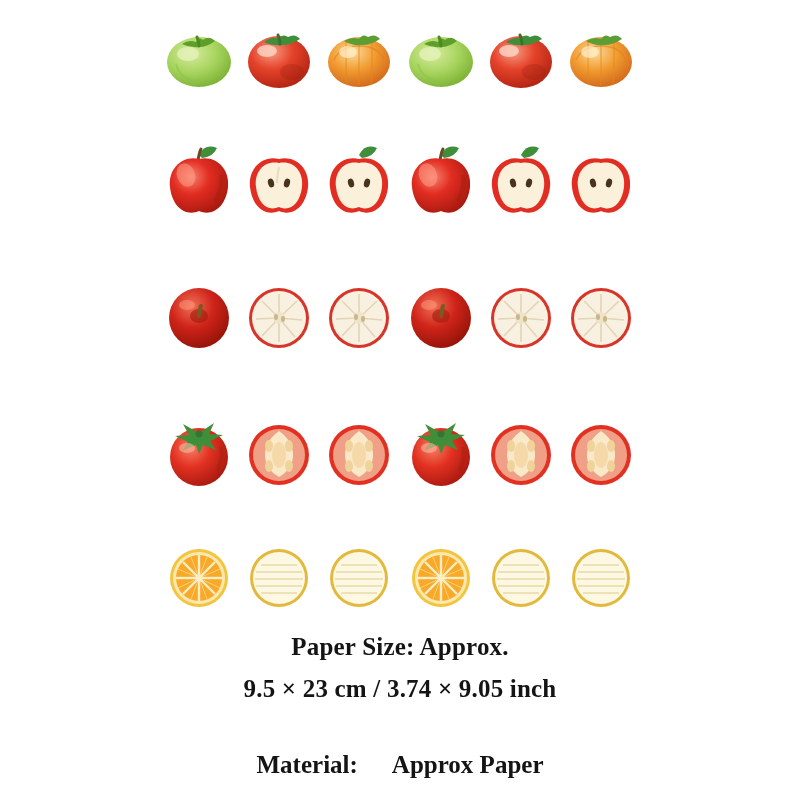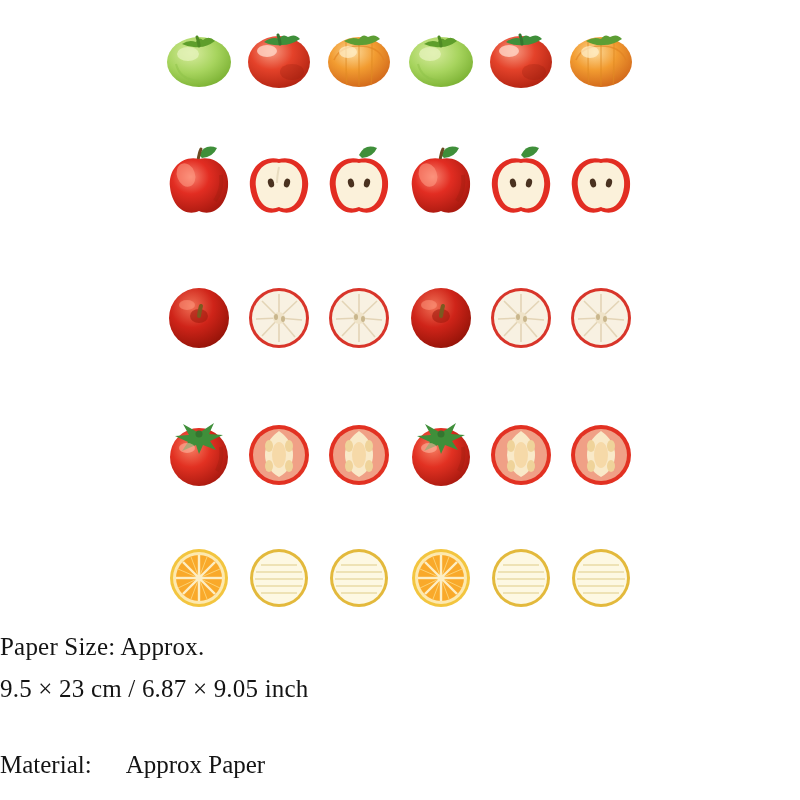--- a/index.html
+++ b/index.html
@@ -65,21 +65,23 @@
   .row-oranges { top: 538px; height: 80px; }
   .row-oranges .sticker { width: 78px; height: 76px; }
   .row-oranges .sticker + .sticker { margin-left: 2px; }
   .row-oranges .sticker-group + .sticker-group { margin-left: 4px; }
 
   
   .caption-block {
     position: absolute;
     left: 0;
     width: 800px;
+    text-align: center;
     color: #141414;
+    font-weight: bold;
   }
   .caption-line {
     font-size: 25px;
     line-height: 42px;
     letter-spacing: 0.2px;
     white-space: pre;
   }
   .paper-size-block { top: 626px; }
   .material-block { top: 748px; }
   .material-line {
@@ -556,21 +558,21 @@
             <line x1="16" y1="46" x2="62" y2="46"></line>
             <line x1="21" y1="53" x2="57" y2="53"></line>
           </g>
         </svg>
       </div>
     </div>
   </div>
 
   <div class="caption-block paper-size-block">
     <div class="caption-line">Paper Size: Approx.</div>
-    <div class="caption-line">9.5 × 23 cm / 6.87 × 9.05 inch</div>
+    <div class="caption-line">9.5 × 23 cm / 3.74 × 9.05 inch</div>
   </div>
 
   <div class="caption-block material-block">
     <div class="material-line">
       <span class="label">Material:</span><span>Approx Paper</span>
     </div>
   </div>
 
 </div>
 

